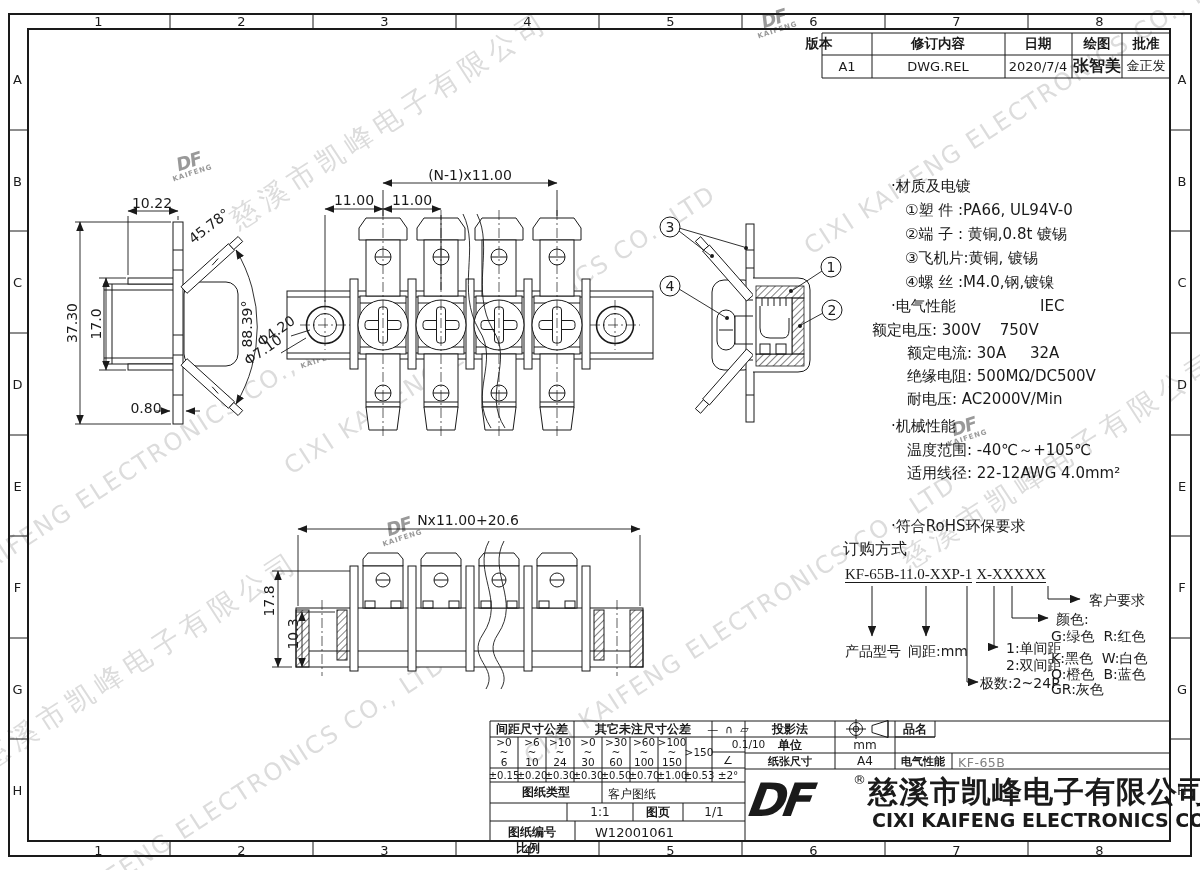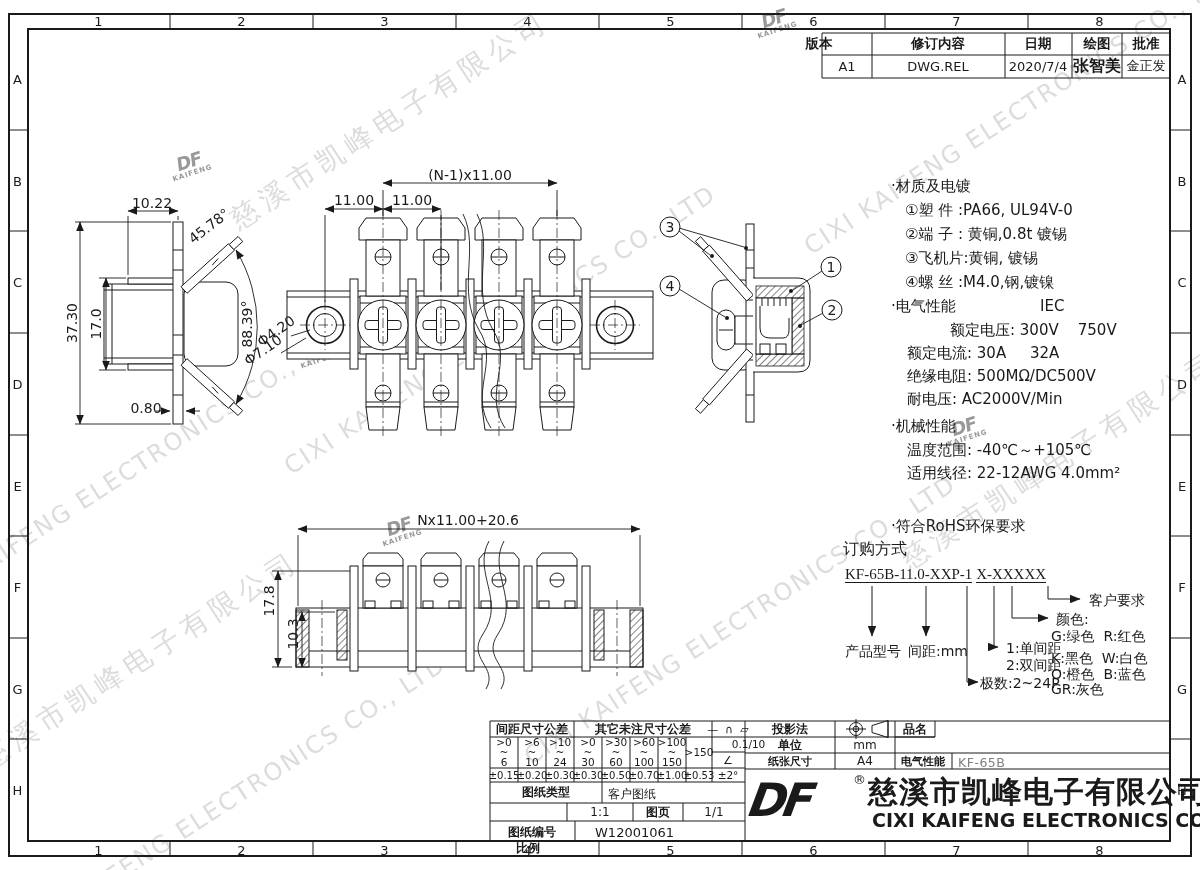--- a/index.html
+++ b/index.html
@@ -394,21 +394,21 @@
   <div class="txt ctr" style="left:1146px;top:66px;font-size:13px;">金正发</div>
 
   <div class="txt note" style="left:891px;top:177px;">·材质及电镀</div>
   <div class="txt note" style="left:905px;top:201px;">①塑 件 :PA66, UL94V-0</div>
   <div class="txt note" style="left:905px;top:225px;">②端 子 : 黄铜,0.8t 镀锡</div>
   <div class="txt note" style="left:905px;top:249px;">③飞机片:黄铜, 镀锡</div>
   <div class="txt note" style="left:905px;top:273px;">④螺 丝 :M4.0,钢,镀镍</div>
 
   <div class="txt note" style="left:891px;top:297px;">·电气性能</div>
   <div class="txt note" style="left:1040px;top:297px;">IEC</div>
-  <div class="txt note" style="left:950px;top:321px;">额定电压: 300V    750V</div>
+  <div class="txt note" style="left:872px;top:321px;">额定电压: 300V    750V</div>
   <div class="txt note" style="left:907px;top:344px;">额定电流: 30A     32A</div>
   <div class="txt note" style="left:907px;top:367px;">绝缘电阻: 500MΩ/DC500V</div>
   <div class="txt note" style="left:907px;top:390px;">耐电压: AC2000V/Min</div>
 
   <div class="txt note" style="left:891px;top:417px;">·机械性能</div>
   <div class="txt note" style="left:907px;top:441px;">温度范围: -40℃～+105℃</div>
   <div class="txt note" style="left:907px;top:464px;">适用线径: 22-12AWG 4.0mm²</div>
 
   <div class="txt note" style="left:891px;top:517px;">·符合RoHS环保要求</div>
 

